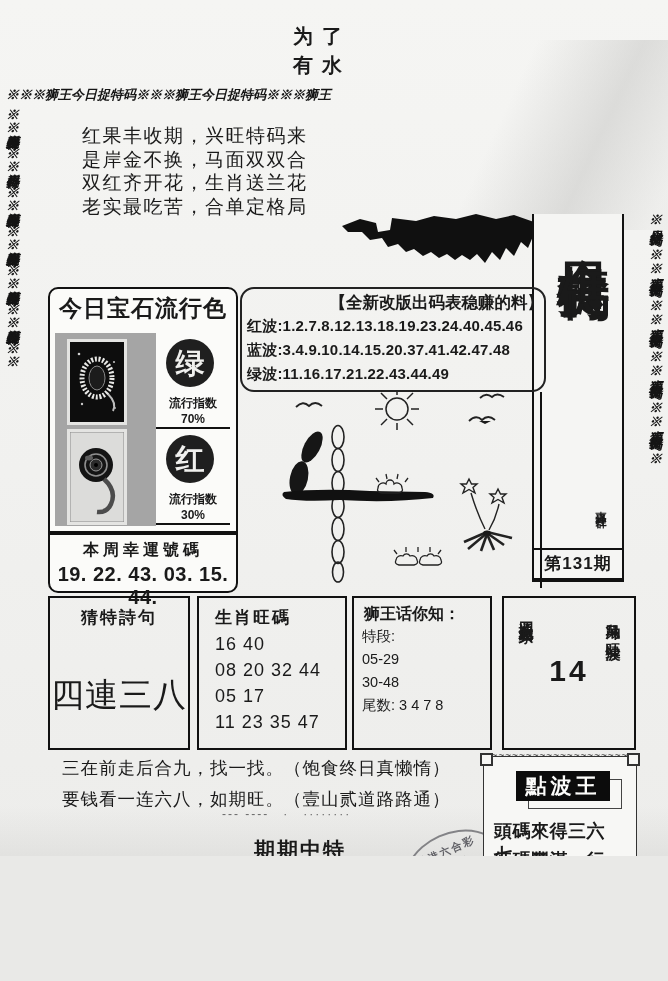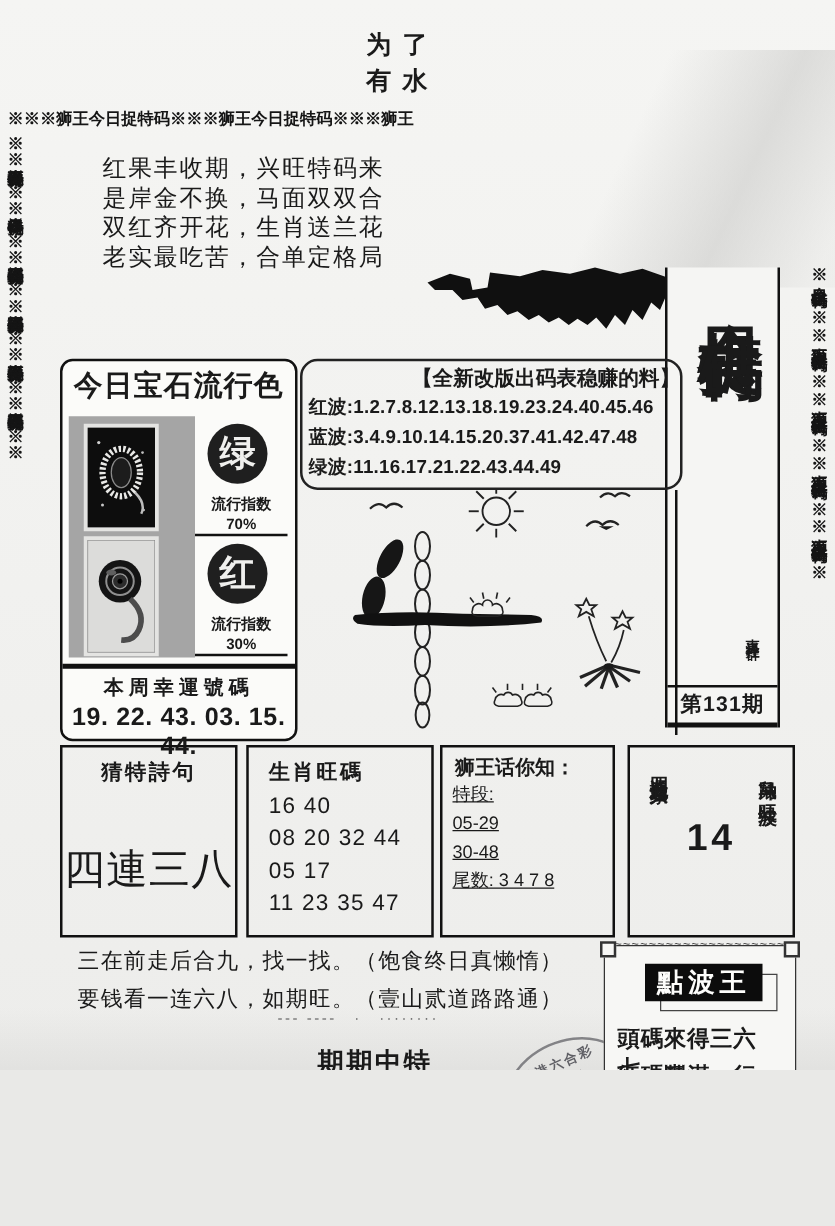--- a/index.html
+++ b/index.html
@@ -8,21 +8,21 @@
         font-family:"Liberation Sans",sans-serif;color:#1a1a1a;}
   .shade{position:absolute;pointer-events:none;}
   #shade-tr{top:40px;right:0;width:310px;height:190px;
         background:linear-gradient(115deg,rgba(0,0,0,0) 45%,rgba(190,190,188,.45) 72%,rgba(222,222,220,.25) 95%);}
   #shade-b{bottom:0;left:0;width:668px;height:50px;
         background:linear-gradient(0deg,rgba(205,205,203,.35),rgba(0,0,0,0));}
   .serif{font-family:"Liberation Serif",serif;}
   .vtext{writing-mode:vertical-rl;text-orientation:upright;}
   .abs{position:absolute;}
 
-  .border-strip{font-size:13px;font-weight:bold;letter-spacing:0;color:#151515;}
+  .border-strip{font-size:13px;font-weight:bold;letter-spacing:0;color:#151515;font-style:italic;}
   #border-top{left:6px;top:86px;width:400px;}
   #border-left{left:3px;top:100px;height:860px;font-size:13px;line-height:18px;}
   #border-right{left:646px;top:205px;height:756px;font-size:13px;letter-spacing:1.2px;line-height:18px;}
   #border-bottom{left:5px;top:944px;width:660px;font-size:12.5px;letter-spacing:-0.5px;}
 
   #top-note{left:282px;top:22px;width:80px;text-align:center;font-size:20px;font-weight:600;
             letter-spacing:9px;line-height:29px;}
 
   #poem{left:82px;top:124px;font-size:19px;line-height:23.5px;letter-spacing:1.5px;font-weight:500;}
 
@@ -62,21 +62,21 @@
 
   .mid-box{border:2px solid #111;background:transparent;}
   #guess-box{left:48px;top:596px;width:138px;height:150px;}
   #guess-header{margin-top:8px;text-align:center;font-size:17px;font-weight:bold;letter-spacing:2px;}
   #guess-content{margin-top:44px;text-align:center;font-size:33px;letter-spacing:1px;}
   #zodiac-box{left:197px;top:596px;width:146px;height:150px;}
   #zodiac-header{margin:8px 0 2px 16px;font-size:17px;font-weight:bold;letter-spacing:2px;}
   .zodiac-row{margin-left:16px;font-size:18px;line-height:26px;letter-spacing:1px;}
   #lion-box{left:352px;top:596px;width:136px;height:150px;}
   #lion-header{margin:6px 0 0 10px;font-size:16px;font-weight:bold;}
-  .lion-line{margin-left:8px;font-size:14.5px;line-height:23px;text-decoration:underline;}
+  .lion-line{margin-left:8px;font-size:14.5px;line-height:23px;}
   #fortune-box{left:502px;top:596px;width:130px;height:150px;}
   #fortune-left{position:absolute;left:12px;top:12px;height:130px;font-size:15px;font-weight:bold;letter-spacing:1px;}
   #fortune-number{position:absolute;left:0;top:56px;width:100%;text-align:center;font-size:30px;font-weight:bold;letter-spacing:3px;}
   #fortune-right{position:absolute;right:12px;top:14px;height:126px;font-size:15px;font-weight:bold;letter-spacing:1px;}
 
   #hints{left:62px;top:753px;font-size:17.5px;line-height:31px;letter-spacing:1px;font-weight:500;}
   #scratch{left:222px;top:806px;font-size:12px;color:#666;letter-spacing:2px;}
 
   #bottom-zodiac{left:40px;top:833px;height:118px;font-size:35px;font-weight:bold;line-height:38px;}
   #mid-header{left:200px;top:836px;width:200px;text-align:center;font-size:21px;font-weight:bold;letter-spacing:2px;}

